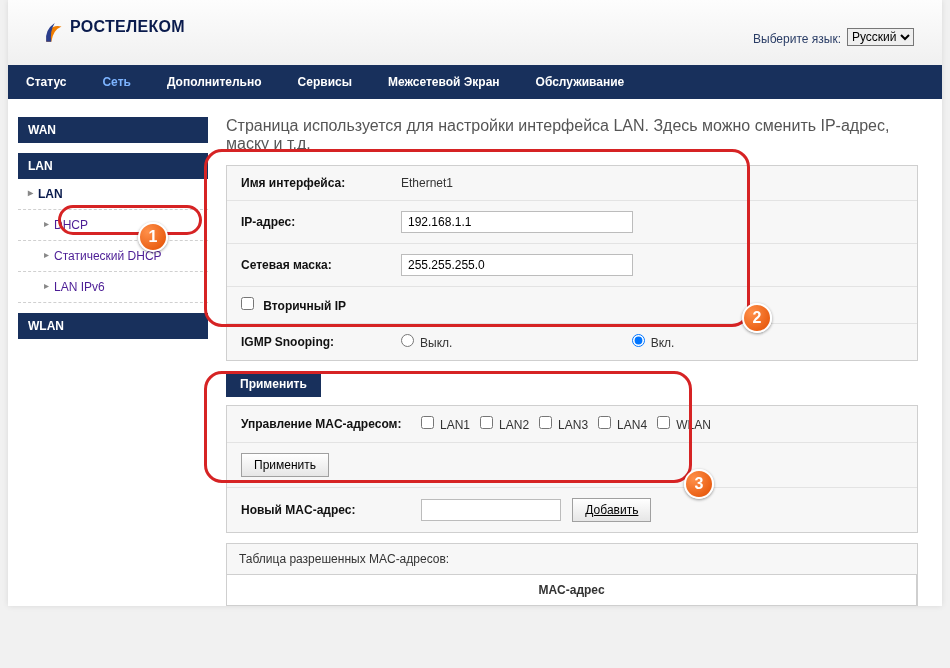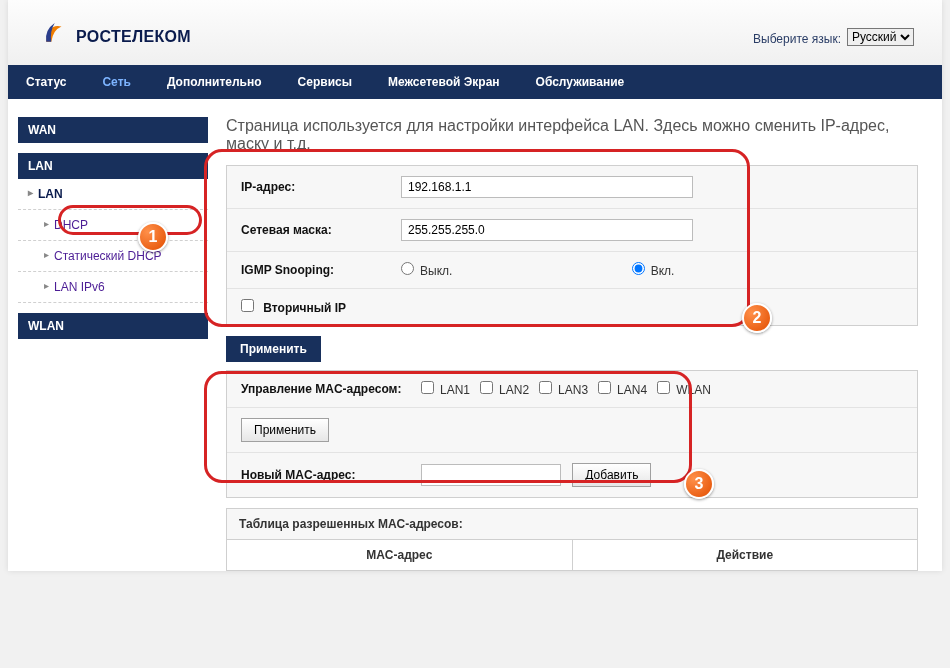--- a/index.html
+++ b/index.html
@@ -18,21 +18,21 @@
   box-shadow: 0 0 6px rgba(0,0,0,0.1);
   position: relative;
 }
 .header {
   display: flex;
   justify-content: space-between;
   align-items: center;
   padding: 18px 28px 10px 28px;
   background: linear-gradient(#fdfdfd,#f0f0f0);
 }
-.logo-wrap { display:flex; align-items:center; gap:6px; }
+.logo-wrap { display:flex; align-items:flex-start; }
 .logo-icon svg { width:34px; height:34px; }
 .logo-text { font-size:16px; font-weight:bold; color:#0a1b4d; letter-spacing:0.3px; }
 .lang { display:flex; align-items:flex-end; gap:6px; color:#2a3d66; font-size:12px; }
 .lang select { font-size:12px; border:1px solid #777; }
 
 .topnav {
   background:#18305c;
   display:flex;
 }
 .topnav a {
@@ -91,21 +91,21 @@
   padding:10px 14px;
   font-size:12px;
 }
 .form-row:last-child { border-bottom:none; }
 .form-label { width:160px; font-weight:bold; color:#111; }
 .form-val { flex:1; }
 .form-val input[type="text"] {
   padding:3px 6px;
   border:1px solid #bcbcbc;
   font-size:12px;
-  width:292px;
+  width:232px;
 }
 .form-val label { margin-right:16px; }
 .chk { margin-right:6px; }
 
 .btn-primary {
   background:#18305c;
   color:#fff;
   border:none;
   font-weight:bold;
   padding:6px 14px;
@@ -118,21 +118,21 @@
   background:linear-gradient(#fff,#e6e6e6);
   padding:4px 12px;
   font-size:12px;
   cursor:pointer;
 }
 
 .table-head {
   background:#f7f7f7;
   border:1px solid #cfcfcf;
   padding:8px 12px;
-  font-weight:bold;
+  font-weight:normal;
   font-size:12px;
 }
 .table-grid {
   border:1px solid #cfcfcf;
   border-top:none;
   display:flex;
 }
 .table-grid > div {
   flex:1;
   text-align:center;
@@ -206,40 +206,44 @@
         <div style="height: 10px;"></div>
         <div class="side-group-header">WLAN</div>
       </div>
 
     <div class="main">
       <div class="page-desc">Страница используется для настройки интерфейса LAN. Здесь можно сменить IP-адрес, маску и т.д.</div>
 
       
       <div class="card" style="position:relative;">
         <div class="form-row">
+          <div class="form-label">Имя интерфейса:</div>
+          <div class="form-val">Ethernet1</div>
+        </div>
+        <div class="form-row">
           <div class="form-label">IP-адрес:</div>
           <div class="form-val"><input type="text" value="192.168.1.1" style=""></div>
         </div>
         <div class="form-row">
           <div class="form-label">Сетевая маска:</div>
           <div class="form-val"><input type="text" value="255.255.255.0" style=""></div>
+        </div>
+        <div class="form-row">
+          <div class="form-label" style="width:auto;">
+            <input type="checkbox" class="chk" style="">
+            <span>Вторичный IP</span>
+          </div>
         </div>
         <div class="form-row">
           <div class="form-label">IGMP Snooping:</div>
           <div class="form-val">
             <label><input type="radio" name="igmp" class="chk" style=""><span>Выкл.</span></label>
             <label style="margin-left:160px;"><input type="radio" name="igmp" class="chk" checked="" style=""><span>Вкл.</span></label>
           </div>
         </div>
-        <div class="form-row">
-          <div class="form-label" style="width:auto;">
-            <input type="checkbox" class="chk" style="">
-            <span>Вторичный IP</span>
-          </div>
-        </div>
       </div>
 
       <button class="btn-primary">Применить</button>
 
       
       <div class="card">
         <div class="form-row">
           <div class="form-label" style="width:180px;">Управление MAC-адресом:</div>
           <div class="form-val" id="ports"><label style="margin-right: 10px;"><input type="checkbox" class="chk" style=""><span>LAN1</span></label><label style="margin-right: 10px;"><input type="checkbox" class="chk" style=""><span>LAN2</span></label><label style="margin-right: 10px;"><input type="checkbox" class="chk" style=""><span>LAN3</span></label><label style="margin-right: 10px;"><input type="checkbox" class="chk" style=""><span>LAN4</span></label><label style="margin-right: 10px;"><input type="checkbox" class="chk" style=""><span>WLAN</span></label></div>
         </div>
@@ -252,21 +256,20 @@
             <input type="text" style="width: 140px;" value="">
             <button class="btn-std" style="margin-left:8px;text-decoration:underline;">Добавить</button>
           </div>
         </div>
       </div>
 
       
       <div class="table-head">Таблица разрешенных MAC-адресов:</div>
       <div class="table-grid">
         <div>MAC-адрес</div>
-        <div>Действие</div>
       </div>
 
       
       <div class="callout-box" style="left:-4px; top:50px; width:546px; height:178px;"></div>
       <div class="callout-num" style="left:534px; top:204px;">2</div>
 
       <div class="callout-box" style="left:-4px; top:272px; width:488px; height:112px;"></div>
       <div class="callout-num" style="left:476px; top:370px;">3</div>
 
     </div>

